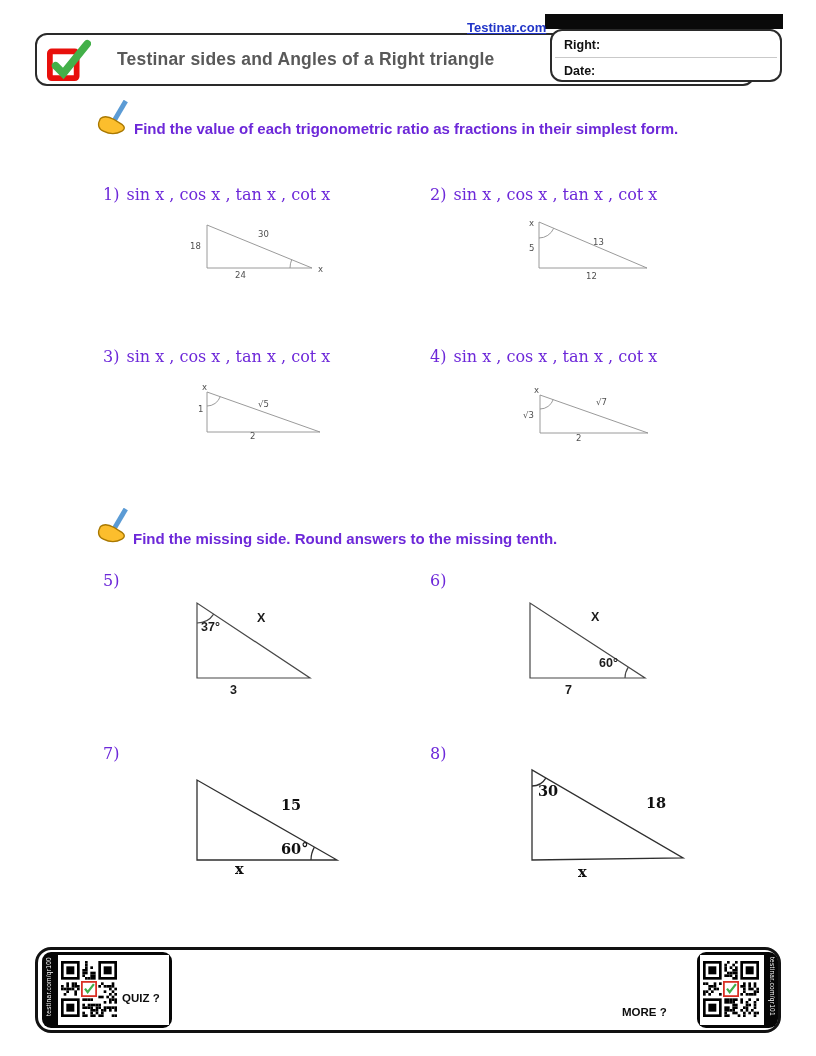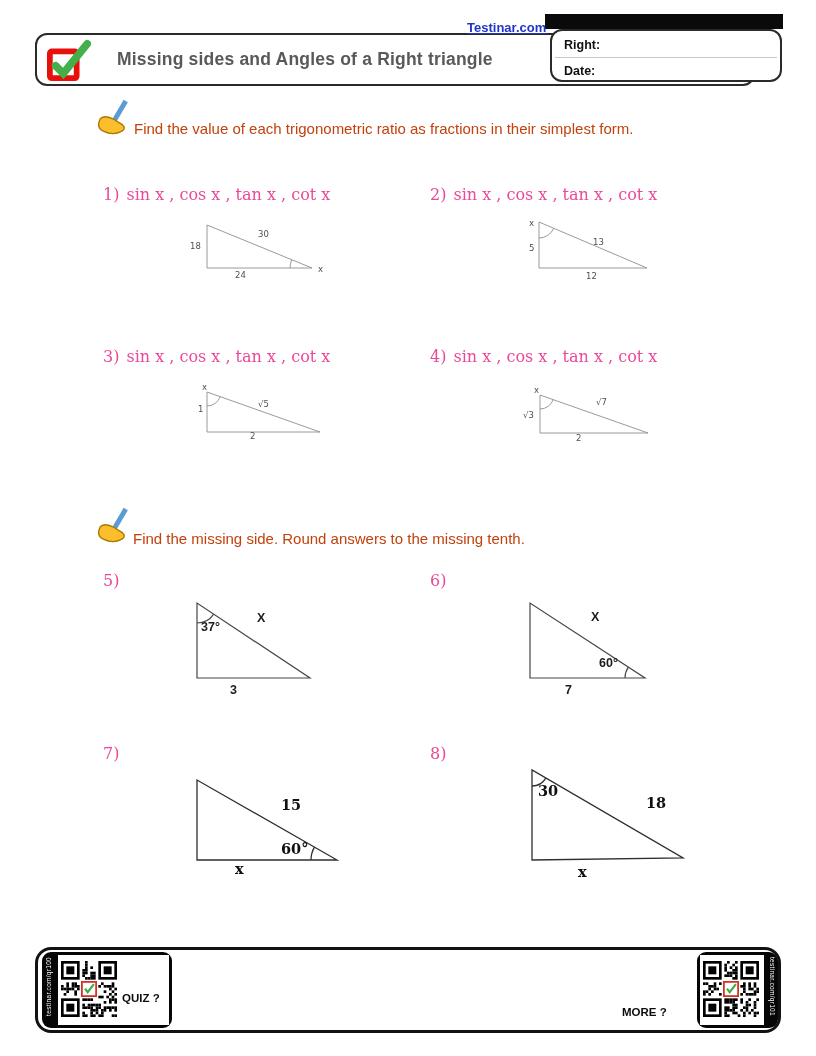--- a/index.html
+++ b/index.html
@@ -15,26 +15,26 @@
   .title{position:absolute;left:80px;top:0;height:100%;display:flex;align-items:center;font-size:17.5px;font-weight:bold;color:#595959;letter-spacing:.2px;white-space:nowrap}
   .namebox{position:absolute;left:550px;top:29px;width:232px;height:53px;border:2.5px solid #2a2a2a;border-radius:12px;background:#fff;z-index:3}
   .nd-row{position:absolute;left:12px;font-size:12.5px;font-weight:bold;color:#111}
   .name-row{top:7px}.date-row{top:33px}
   .nd-divider{position:absolute;left:3px;right:3px;top:26px;height:1px;background:#c9c9c9}
 
   
   .write-icon{position:absolute;width:40px;height:37px;z-index:2}
   .icon1{left:97px;top:100px}
   .icon2{left:97px;top:508px}
-  .instr{position:absolute;font-weight:normal;font-size:15px;color:#c2410c}
+  .instr{position:absolute;font-weight:bold;font-size:15px;color:#6d28d9}
   .instr1{left:88px;top:115px;width:612px;line-height:27px;text-indent:46px}
   .instr2{left:133px;top:530px;white-space:nowrap}
 
   
-  .phead{position:absolute;font-family:"DejaVu Serif",serif;font-size:16px;color:#ec4899;white-space:nowrap}
+  .phead{position:absolute;font-family:"DejaVu Serif",serif;font-size:16px;color:#6d28d9;white-space:nowrap}
   .pnum{margin-right:7px}
 
   
   .tri{position:absolute}
   .tri polygon,.tri path{fill:none}
   .t-thin polygon,.t-thin path{stroke:#8f8f8f;stroke-width:.9}
   .t-thin text{font:8.5px "DejaVu Sans",sans-serif;fill:#4f4f4f}
   .t-med polygon,.t-med path{stroke:#474747;stroke-width:1.2}
   .t-med text{font:600 12.5px "Liberation Sans",sans-serif;fill:#1c1c1c}
   .t-serif polygon,.t-serif path{stroke:#2f2f2f;stroke-width:1.3}
@@ -66,21 +66,21 @@
 
   <div class="topbar"></div>
 
   <a class="site-link" href="#">Testinar.com</a>
 
   <div class="banner">
     <svg class="check-icon" viewBox="0 0 46 44">
       <rect x="3" y="12" width="28" height="28" rx="2" fill="#fff" stroke="#e8100c" stroke-width="6"></rect>
       <path d="M9,27 L17,35 L42,4" stroke="#43b049" stroke-width="8" fill="none" stroke-linecap="round"></path>
     </svg>
-    <div class="title">Missing sides and Angles of a Right triangle</div>
+    <div class="title">Testinar sides and Angles of a Right triangle</div>
   </div>
 
   <div class="namebox">
     <div class="nd-row name-row"><span>Right:</span></div>
     <div class="nd-divider"></div>
     <div class="nd-row date-row"><span>Date:</span></div>
   </div>
 
   <svg class="write-icon icon1" viewBox="0 0 40 38">
     <path d="M29,1 L16,23" stroke="#5b9bd5" stroke-width="5"></path>

